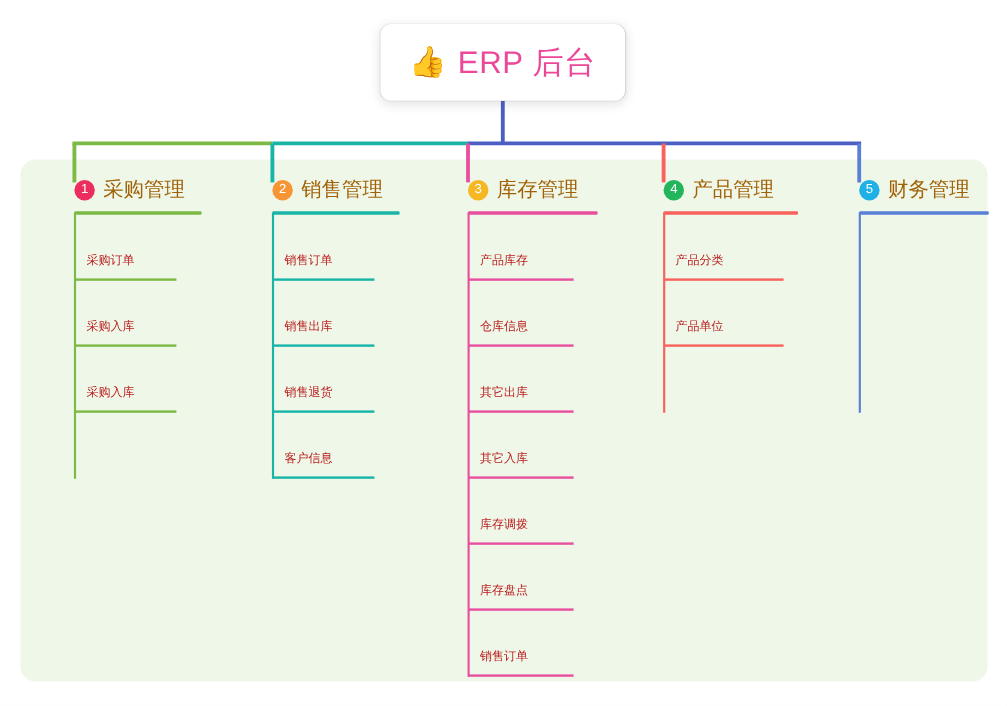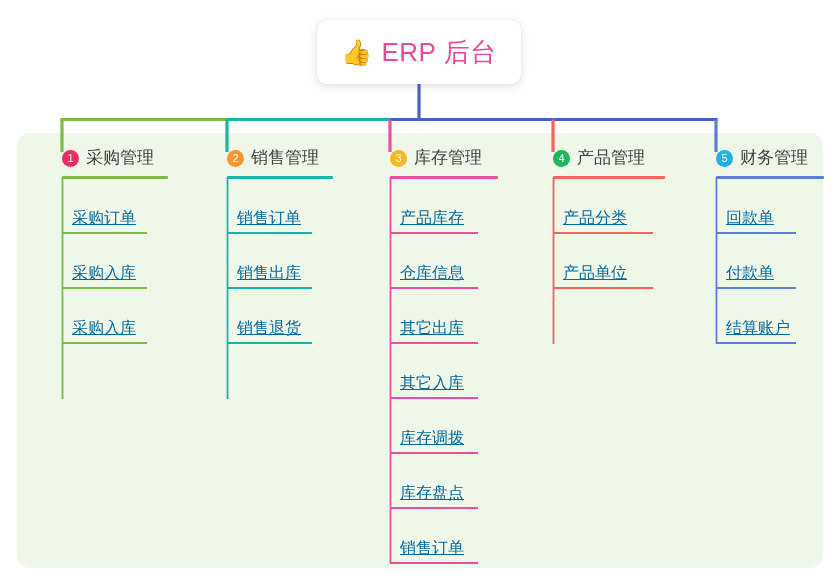--- a/index.html
+++ b/index.html
@@ -100,21 +100,21 @@
     border-radius: 50%;
     color: #ffffff;
     font-size: 11px;
     line-height: 17px;
     text-align: center;
     font-weight: normal;
     flex: 0 0 auto;
   }
   .col-title {
     font-size: 17px;
-    color: #404040;
+    color: #a16207;
     white-space: nowrap;
     line-height: 18px;
   }
   .col-rule {
     height: 3px;
     margin-top: 7px;
     border-radius: 1px;
   }
 
   .leaves {
@@ -123,25 +123,24 @@
   }
   .leaf {
     position: relative;
     height: 55px;
     box-sizing: border-box;
   }
   .leaf-label {
     position: absolute;
     left: 32px;
     bottom: 8px;
-    font-size: 16px;
-    color: #0369a1;
+    font-size: 10px;
+    color: #b91c1c;
     white-space: nowrap;
     line-height: 16px;
-    text-decoration: underline;
   }
   .leaf-rule {
     position: absolute;
     left: 22px;
     bottom: 0;
     height: 1.6px;
   }
 </style>
 </head>
 <body>
@@ -208,20 +207,24 @@
             <div class="leaf-rule" style="background: rgb(24, 181, 167); width: 85px;"></div>
           </div>
           <div class="leaf">
             <span class="leaf-label">销售出库</span>
             <div class="leaf-rule" style="background: rgb(24, 181, 167); width: 85px;"></div>
           </div>
           <div class="leaf">
             <span class="leaf-label">销售退货</span>
             <div class="leaf-rule" style="background: rgb(24, 181, 167); width: 85px;"></div>
           </div>
+          <div class="leaf">
+            <span class="leaf-label">客户信息</span>
+            <div class="leaf-rule" style="background: rgb(24, 181, 167); width: 85px;"></div>
+          </div>
         </div>
       </div>
       <div class="column" style="left: 368px; width: 155px;">
         <div class="col-head">
           <span class="badge" style="background: rgb(245, 183, 34);">3</span>
           <span class="col-title">库存管理</span>
         </div>
         <div class="col-rule" style="background: rgb(232, 80, 159); width: 108px; margin-left: 22px;"></div>
         <div class="leaves">
           <div class="leaf">
@@ -270,30 +273,16 @@
             <div class="leaf-rule" style="background: rgb(248, 97, 92); width: 100px;"></div>
           </div>
         </div>
       </div>
       <div class="column" style="left: 694px; width: 140px;">
         <div class="col-head">
           <span class="badge" style="background: rgb(31, 176, 230);">5</span>
           <span class="col-title">财务管理</span>
         </div>
         <div class="col-rule" style="background: rgb(90, 127, 214); width: 108px; margin-left: 22px;"></div>
-        <div class="leaves">
-          <div class="leaf">
-            <span class="leaf-label">回款单</span>
-            <div class="leaf-rule" style="background: rgb(90, 127, 214); width: 80px;"></div>
-          </div>
-          <div class="leaf">
-            <span class="leaf-label">付款单</span>
-            <div class="leaf-rule" style="background: rgb(90, 127, 214); width: 80px;"></div>
-          </div>
-          <div class="leaf">
-            <span class="leaf-label">结算账户</span>
-            <div class="leaf-rule" style="background: rgb(90, 127, 214); width: 80px;"></div>
-          </div>
-        </div>
       </div>
     </div>
 
 </div>
 
 </body></html>

